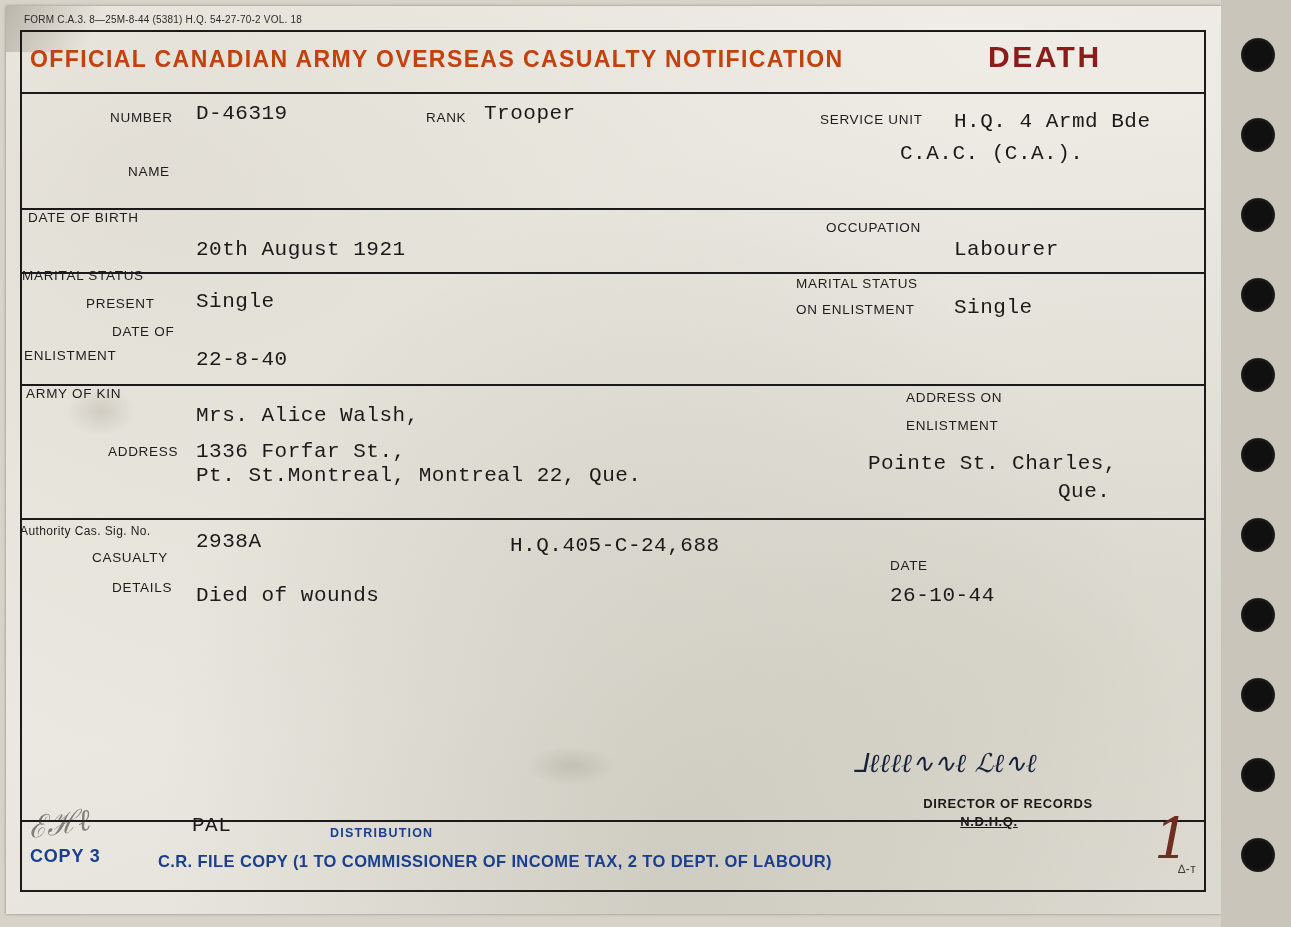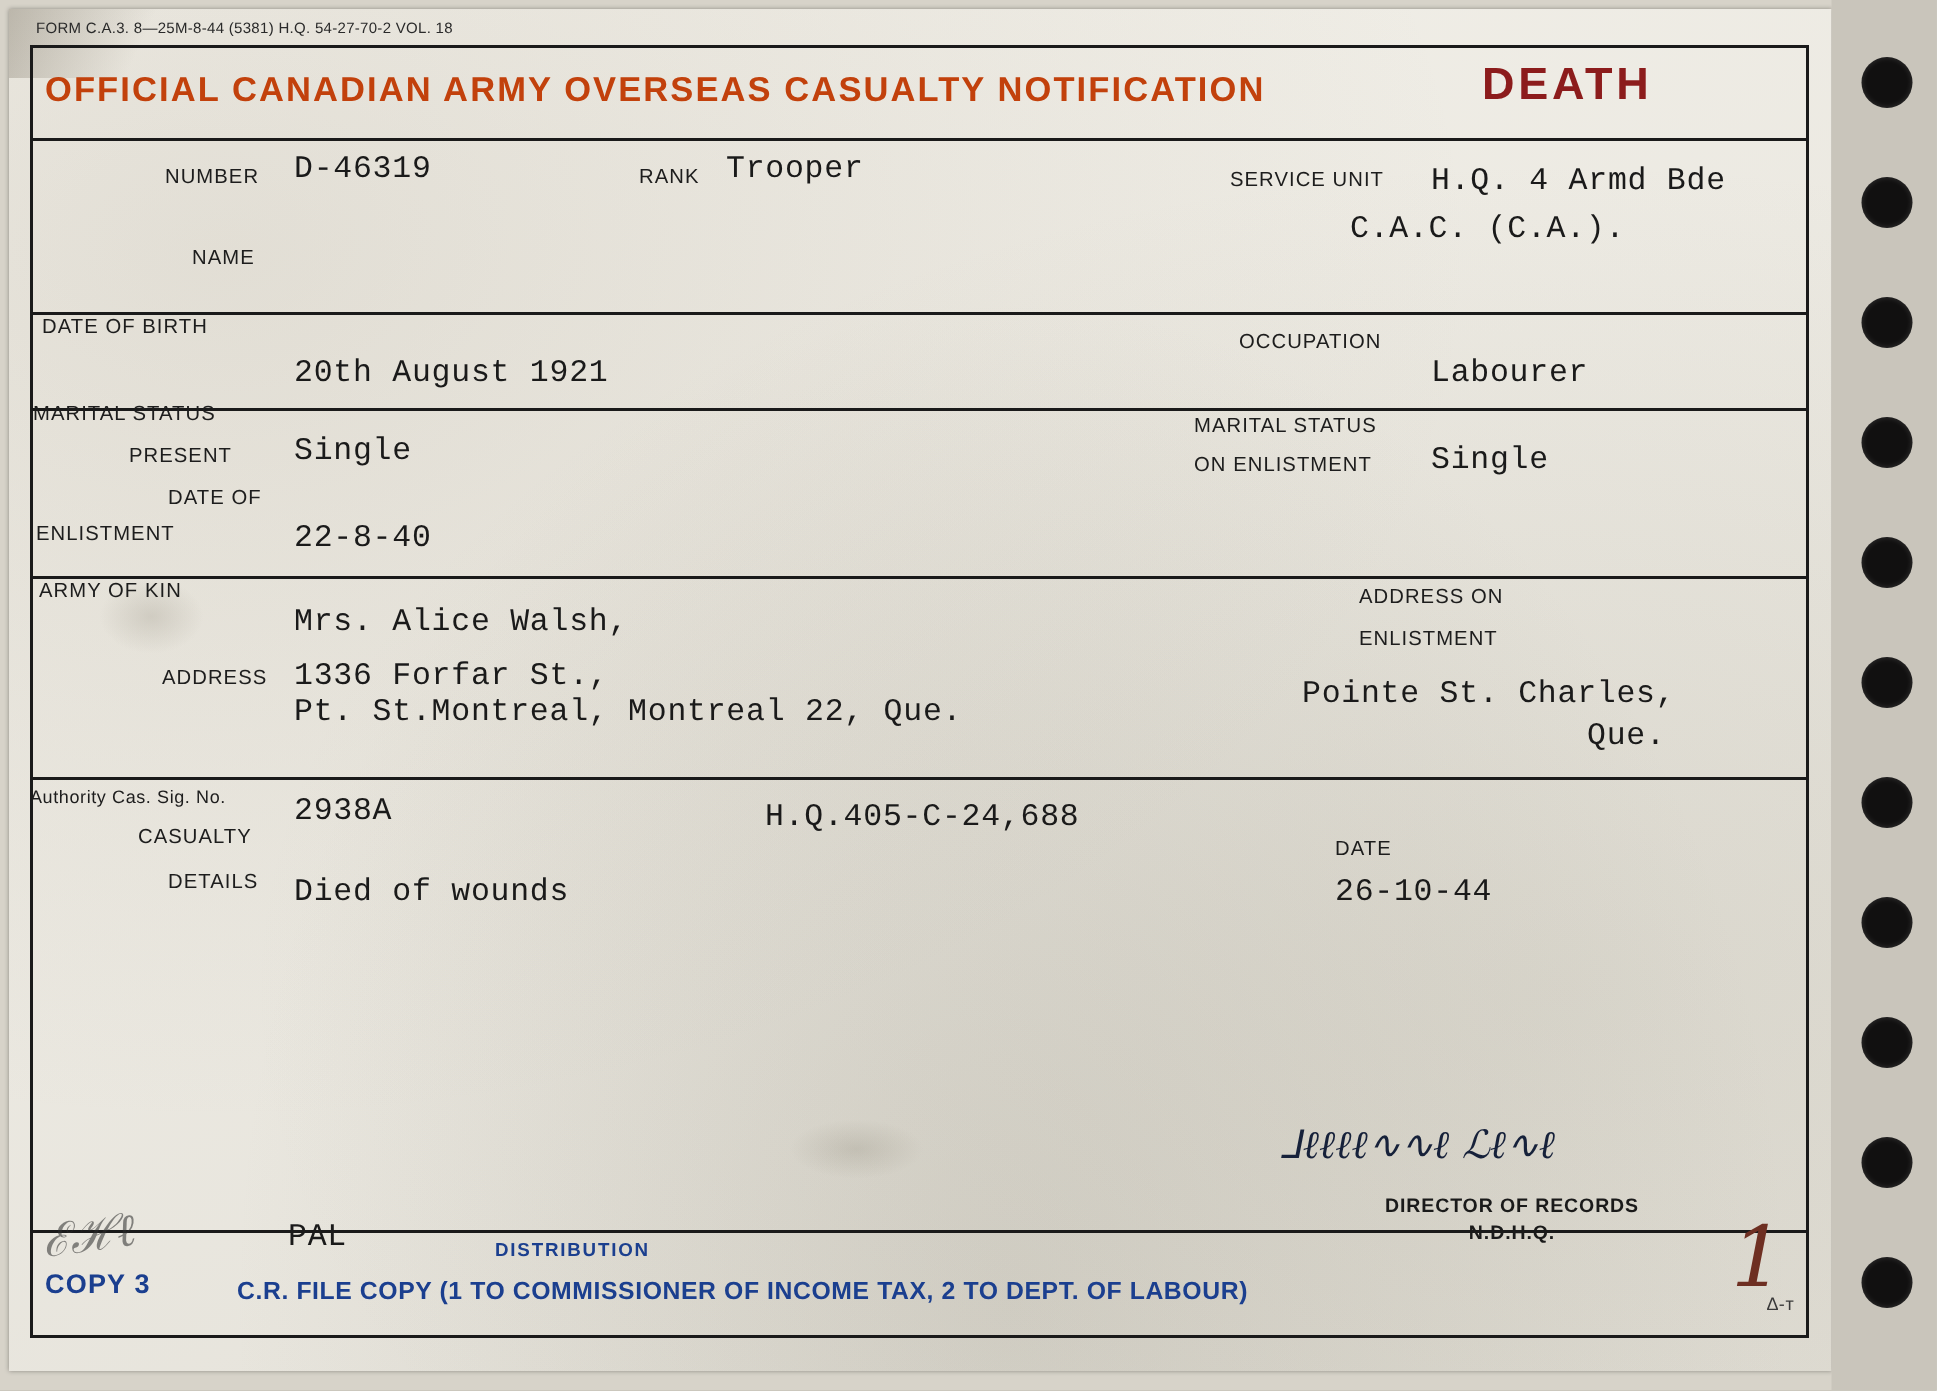--- a/index.html
+++ b/index.html
@@ -277,21 +277,21 @@
 
     <div class="tw" style="left:190px;top:524px;">2938A</div>
     <div class="tw" style="left:504px;top:528px;">H.Q.405-C-24,688</div>
     <div class="tw" style="left:190px;top:578px;">Died of wounds</div>
 
     <div class="lab" style="left:884px;top:552px;">DATE</div>
     <div class="tw" style="left:884px;top:578px;">26-10-44</div>
 
     <div class="ink-sig" style="left:824px;top:742px;font-size:26px;margin-left:24px;">⅃ℓℓℓℓ∿∿ℓ ℒℓ∿ℓ</div>
     <div class="dir" style="left:872px;top:790px;width:260px;">DIRECTOR OF RECORDS</div>
-    <div class="dir" style="left:872px;top:808px;width:260px;">N.D.H.Q.</div>
+    <div class="dir" style="left:853px;top:808px;width:260px;text-decoration:underline;">N.D.H.Q.</div>
 
     <div class="tw" style="left:186px;top:808px;">PAL</div>
     <div class="stamp-initials" style="left:22px;top:796px;font-size:30px;">ℰℋℓ</div>
 
     <div class="distrib" style="left:324px;top:820px;">DISTRIBUTION</div>
     <div class="copy" style="left:24px;top:840px;">COPY 3</div>
     <div class="crfile" style="left:152px;top:846px;">C.R. FILE COPY (1 TO COMMISSIONER OF INCOME TAX, 2 TO DEPT. OF LABOUR)</div>
 
     <div class="ink-num" style="left:1148px;top:800px;font-size:56px;">1</div>
     <div class="corner-mark" style="left:1172px;top:856px;">∆-т</div>

